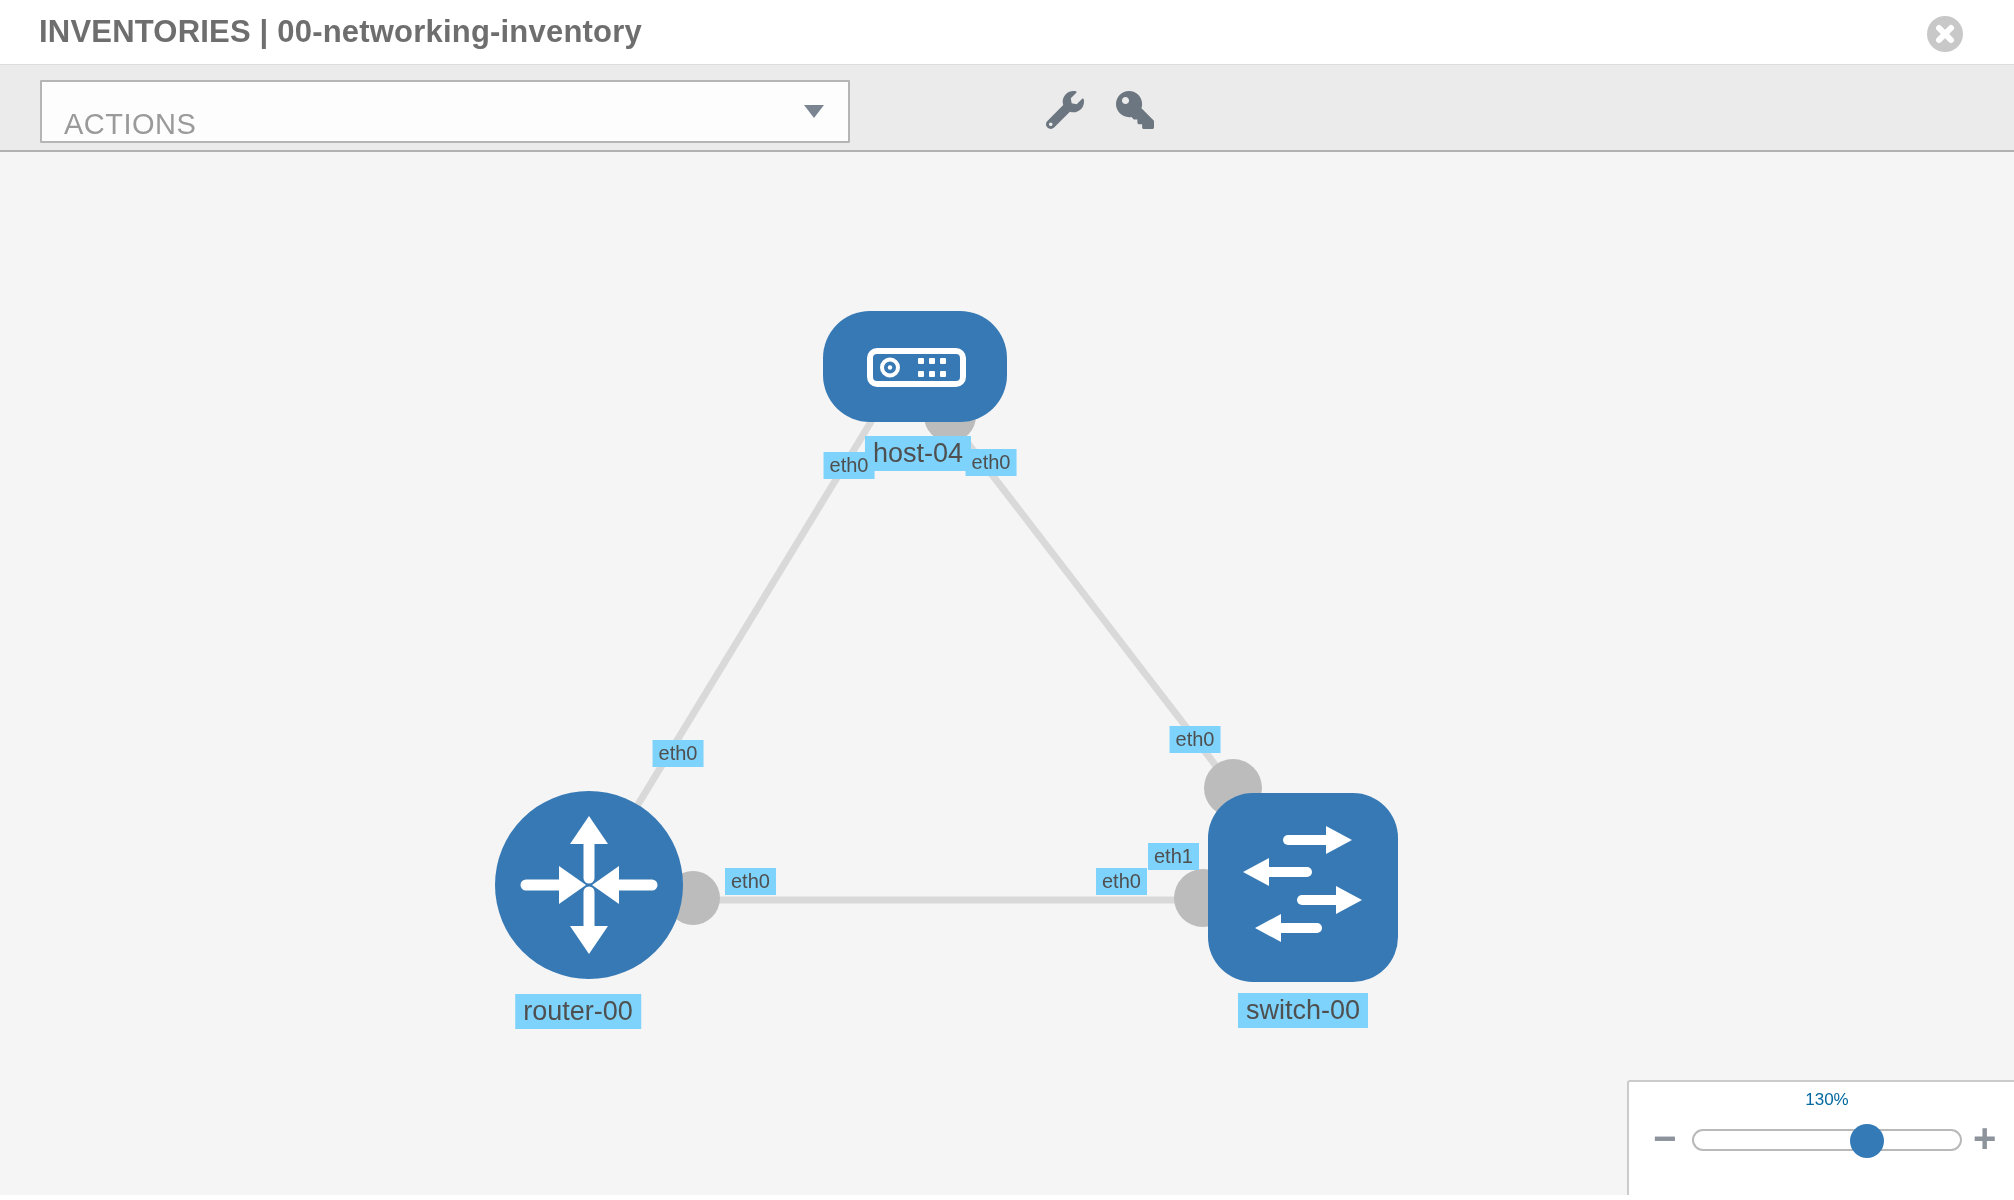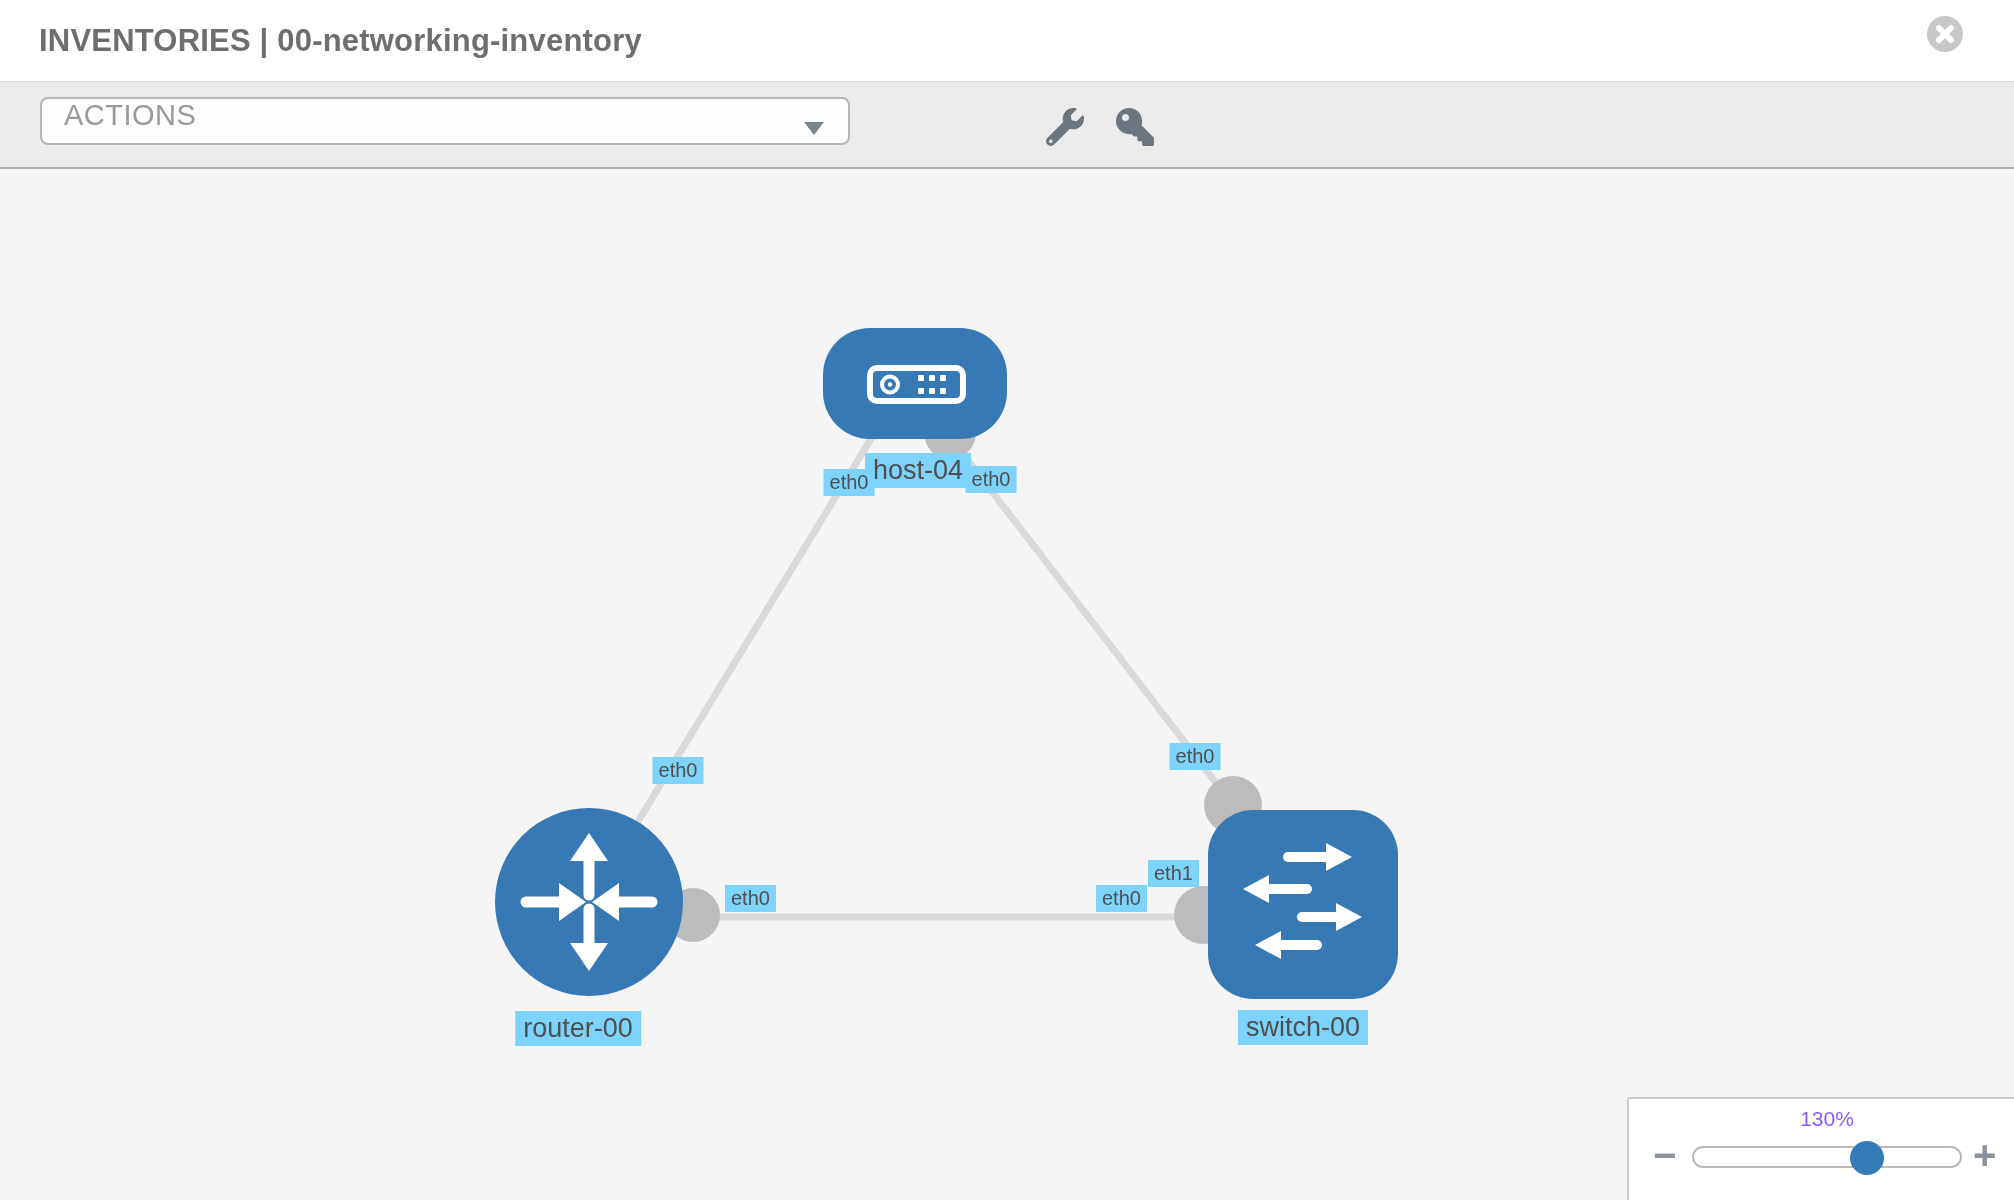--- a/index.html
+++ b/index.html
@@ -1,38 +1,38 @@
 <!DOCTYPE html>
 <html><head>
 <meta charset="utf-8">
 <style>
   * { margin:0; padding:0; box-sizing:border-box; }
   html,body { width:2014px; height:1200px; font-family:"Liberation Sans", sans-serif; background:#ffffff; overflow:hidden; }
 
   
   .header {
-    position:relative; width:2014px; height:82px; background:#ffffff;
+    position:relative; width:2014px; height:65px; background:#ffffff;
     border-bottom:1px solid #dcdcdc; display:flex; align-items:center;
   }
   .header-title {
     margin-left:39px; font-size:31px; font-weight:bold; color:#6e6e6e; letter-spacing:0.2px;
   }
   .close-btn {
     position:absolute; right:51px; top:16px; width:36px; height:36px; border-radius:50%;
     background:#c8c8c8; cursor:pointer; display:flex; align-items:center; justify-content:center;
   }
 
   
   .toolbar {
     position:relative; width:2014px; height:87px; background:#ebebeb;
     border-bottom:2px solid #b1b1b1;
   }
   .dropdown {
-    position:absolute; top:15px; height:48px; background:#fdfdfd;
-    border:2px solid #b5b5b5; border-radius:8px; display:flex; align-items:flex-start;
+    position:absolute; top:15px; height:63px; background:#fdfdfd;
+    border:2px solid #b5b5b5; border-radius:1px; display:flex; align-items:flex-end;
     cursor:pointer;
   }
   .dropdown-label { margin-left:22px; font-size:29px; color:#9a9a9a; letter-spacing:0.5px; }
   .caret {
     position:absolute; right:24px; top:23px; width:0; height:0;
     border-left:10px solid transparent; border-right:10px solid transparent;
     border-top:13px solid #7b8591;
   }
   .dd-actions { left:40px;  width:810px; }
   .dd-search  { left:1183px; width:797px; }
@@ -52,21 +52,21 @@
   .node-label { font-size:27px; padding:2px 8px; transform:translateX(-50%); }
   .if-label   { font-size:20px; padding:2px 6px; }
   .center-x   { transform:translateX(-50%); }
 
   
   .zoom-panel {
     position:absolute; left:1627px; top:928px; width:420px; height:150px;
     background:#ffffff; border:2px solid #cbcbcb; border-radius:3px;
   }
   .zoom-level { position:absolute; left:198px; top:8px; transform:translateX(-50%);
-    font-size:21px; color:#8b5cf6; }
+    font-size:17px; color:#0369a1; }
   .zoom-minus, .zoom-plus {
     position:absolute; top:36px; font-size:40px; font-weight:bold; color:#8d939b;
     cursor:pointer; line-height:40px;
   }
   .zoom-minus { left:24px; }
   .zoom-plus  { left:344px; }
   .zoom-track {
     position:absolute; left:63px; top:47px; width:270px; height:22px;
     background:#ffffff; border:2px solid #b9b9b9; border-radius:11px; cursor:pointer;
   }

